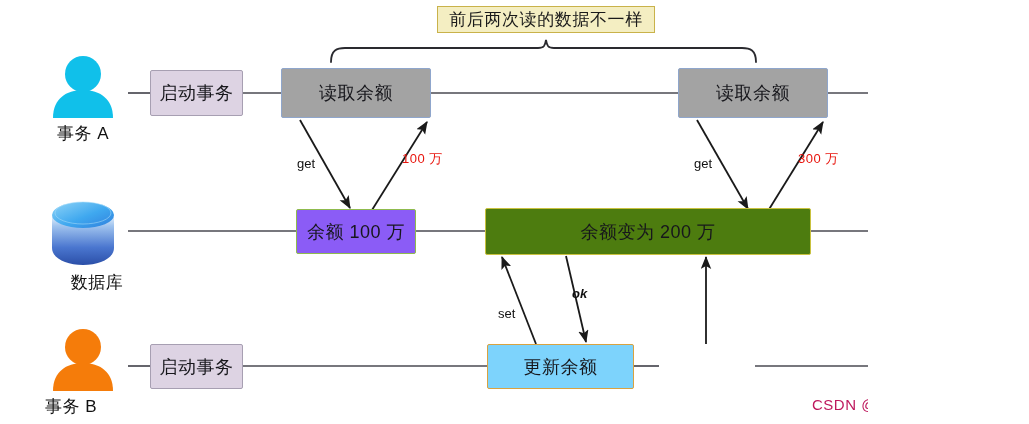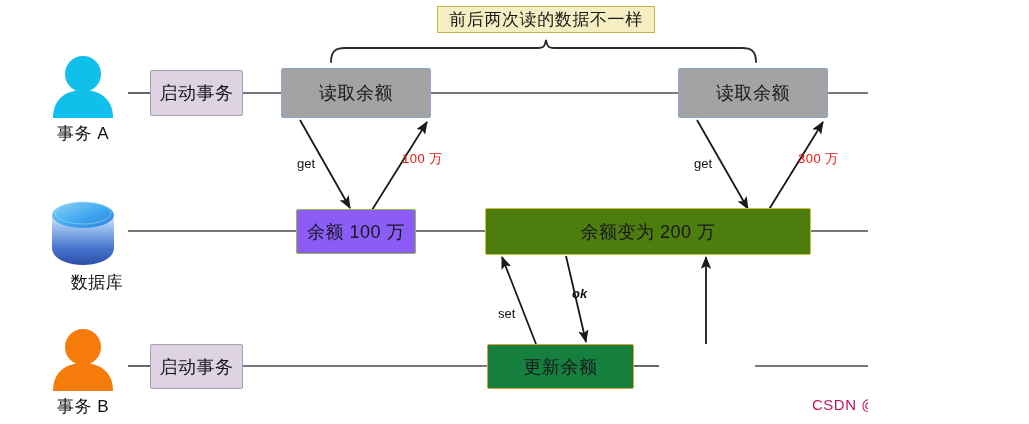--- a/index.html
+++ b/index.html
@@ -36,21 +36,21 @@
     font-size: 18px;
     color: #17171c;
     letter-spacing: .5px;
     white-space: nowrap;
     z-index: 4;
   }
   .node.purple { background: #ddd3e3; border-color: #a79fb2; }
   .node.blue   { background: #a3a3a3; border-color: #8fa6cc; }
   .node.green  { background: #8b5cf6; border-color: #8fbb4e; }
   .node.yellow { background: #4d7c0f; border-color: #c9c23f; }
-  .node.orange { background: #15803d; border-color: #d9a23f; }
+  .node.orange { background: #7dd3fc; border-color: #d9a23f; }
 
   
   .banner {
     position: absolute;
     box-sizing: border-box;
     display: flex;
     align-items: center;
     justify-content: center;
     background: #f4eec2;
     border: 1.3px solid #c9b24a;
@@ -193,21 +193,21 @@
   <div class="banner" style="left:437px; top:6px; width:218px; height:27px;">
     <span>前后两次读的数据不一样</span>
   </div>
 
   <div class="actor-label" style="left:33px; top:122px; width:100px;">
     <span>事务 A</span>
   </div>
   <div class="actor-label" style="left:47px; top:271px; width:100px;">
     <span>数据库</span>
   </div>
-  <div class="actor-label" style="left:33px; top:395px; width:100px;">
+  <div class="actor-label" style="left:21px; top:395px; width:100px;">
     <span>事务 B</span>
   </div>
 
   <div class="node purple" style="left:150px; top:70px; width:93px; height:46px;">
     <span>启动事务</span>
   </div>
   <div class="node blue" style="left:281px; top:68px; width:150px; height:50px;">
     <span>读取余额</span>
   </div>
   <div class="node blue" style="left:678px; top:68px; width:150px; height:50px;">

